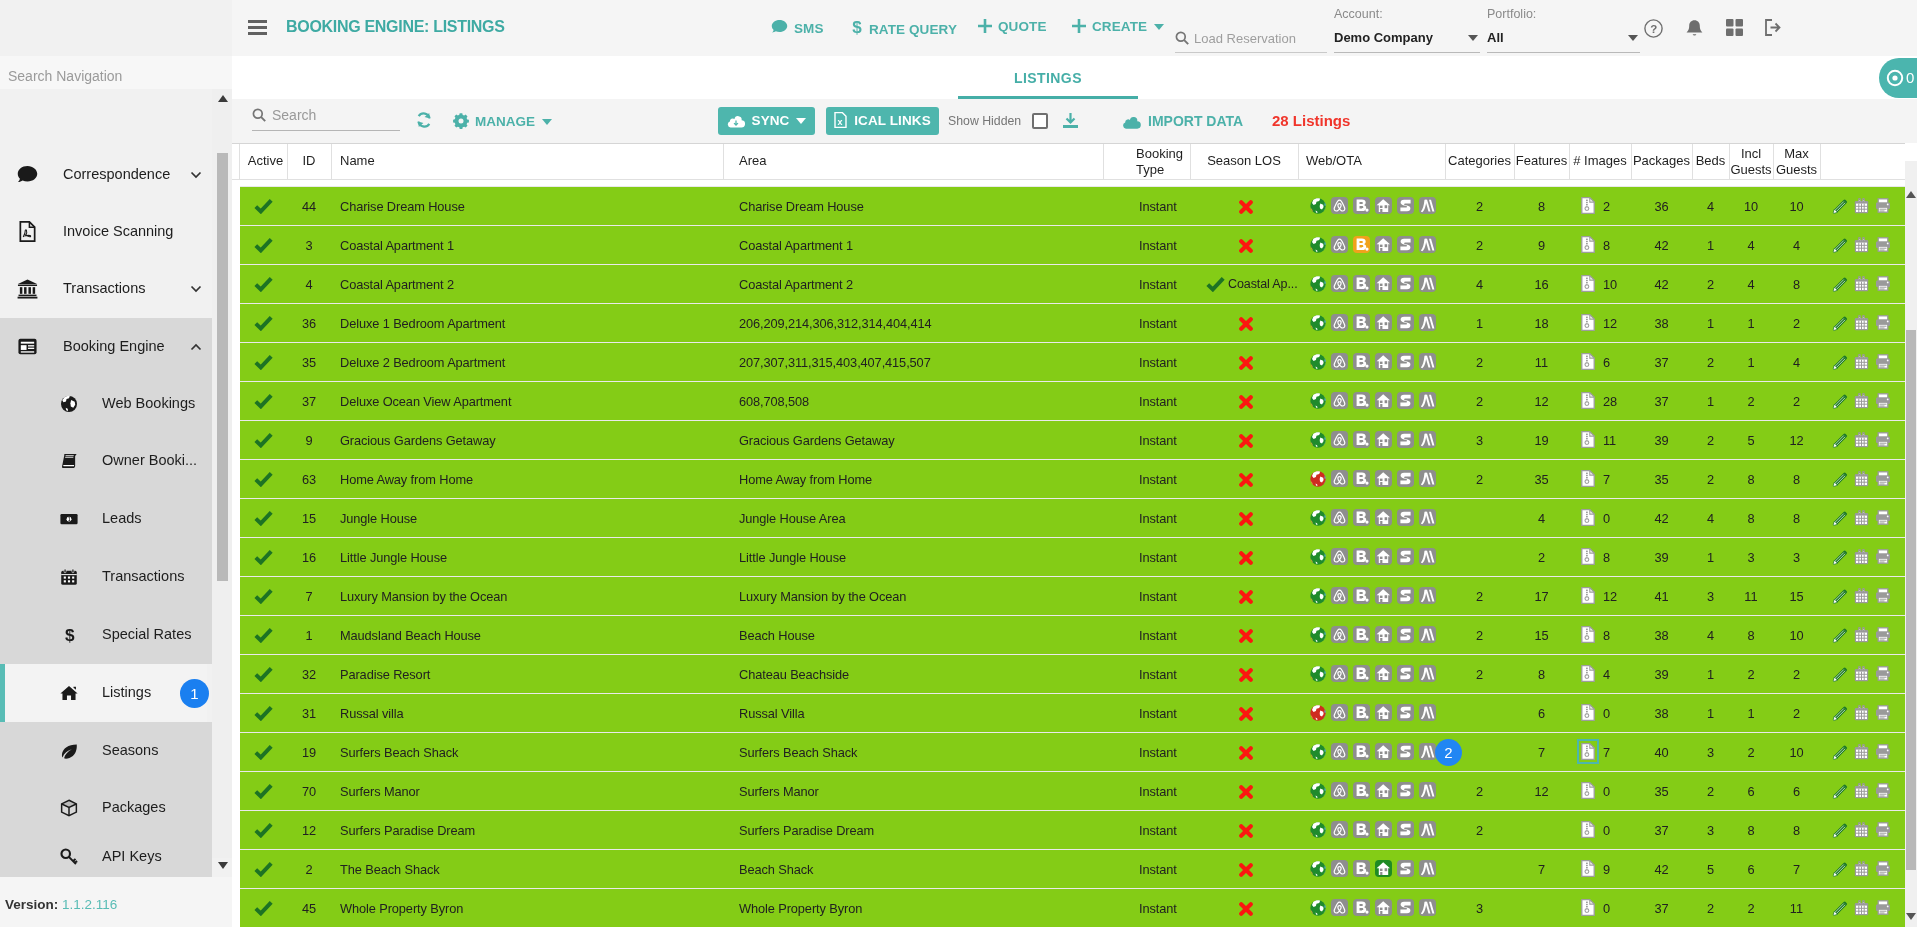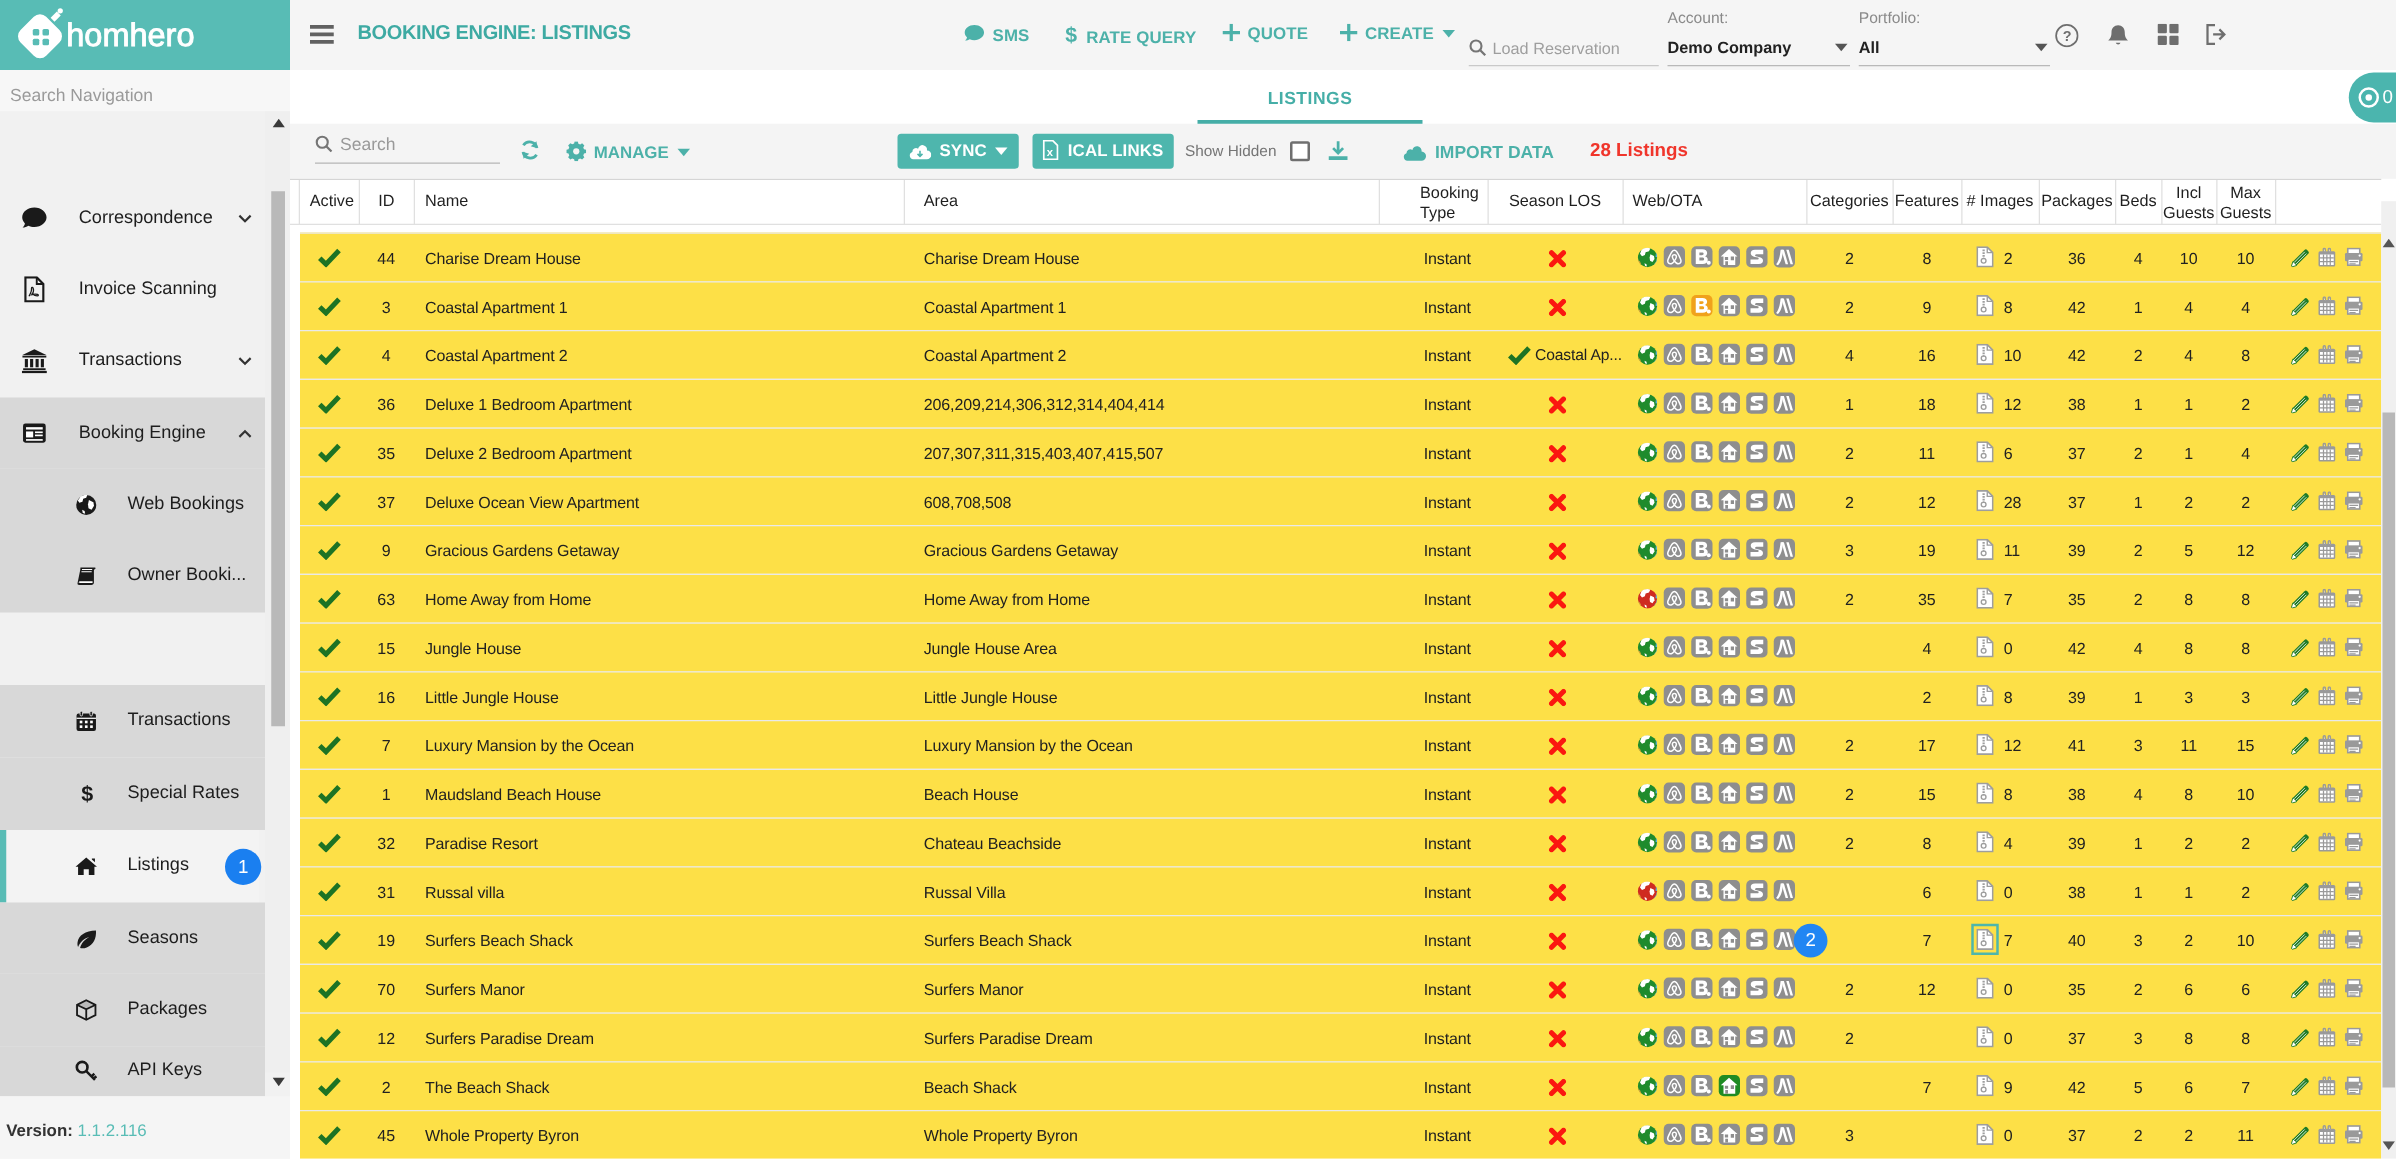--- a/index.html
+++ b/index.html
@@ -60,21 +60,21 @@
 #dl { position:absolute; left:830px; top:13px; }
 #import { position:absolute; left:890px; top:14px; color:#4cb1a9; font-size:14px; font-weight:bold; }
 #import svg { vertical-align:-3px; margin-right:7px; }
 #count { position:absolute; left:1040px; top:13px; color:#f0352b; font-size:15px; font-weight:bold; }
 
 #thead { position:absolute; left:232px; top:143px; width:1673px; height:37px; background:#fff; border-top:1px solid #d5d5d5; border-bottom:1px solid #e0e0e0; }
 #thead .vb { position:absolute; top:0; width:1px; height:36px; background:#e0e0e0; }
 #thead .hc { position:absolute; font-size:13px; color:#1f1f1f; }
 #thead .h1 { top:9px; }
 #thead .h2 { top:2px; line-height:16px; }
-.row { position:absolute; left:240px; width:1665px; height:39px; background:#fde047; border-top:1px solid #e9e9e9; }
+.row { position:absolute; left:240px; width:1665px; height:39px; background:#84cc16; border-top:1px solid #e9e9e9; }
 .row .c { position:absolute; top:12px; text-align:center; font-size:12.8px; color:#212121; }
 .row .l { position:absolute; top:12px; font-size:12.8px; color:#212121; white-space:nowrap; letter-spacing:-.1px; }
 .row .sm { font-size:12.5px; top:12px; }
 .row .ck { position:absolute; top:11px; }
 .gwrap { position:absolute; top:11px; width:16px; height:16px; }
 .ota { position:absolute; top:10px; width:17px; height:17px; border-radius:4px; }
 .b2 { position:absolute; left:1195px; top:6px; width:27px; height:27px; border-radius:50%; background:#2186f3; color:#fff; font-size:15px; text-align:center; line-height:27px; }
 .fic { position:absolute; top:10px; width:14px; height:17px; }
 .fic.ibx { outline:2px solid #4db6ac; outline-offset:2px; }
 .aic { position:absolute; top:11px; }
@@ -276,20 +276,26 @@
           <use href="#i-book"></use>
         </svg>
         <span class="nlab" style="left:102px">Owner Booki...</span>
       </div>
 <div class="nit sub" style="top:375px;height:57px">
         <svg class="nico" style="left:60px;margin-top:-9px" width="18" height="18" viewBox="0 0 22 22">
           <use href="#i-globe"></use>
         </svg>
         <span class="nlab" style="left:102px">Web Bookings</span>
       </div>
+<div class="nit sub" style="top:490px;height:58px">
+        <svg class="nico" style="left:60px;margin-top:-9px" width="18" height="18" viewBox="0 0 22 22">
+          <use href="#i-bill"></use>
+        </svg>
+        <span class="nlab" style="left:102px">Leads</span>
+      </div>
 <div class="nit sub" style="top:548px;height:58px">
         <svg class="nico" style="left:60px;margin-top:-9px" width="18" height="18" viewBox="0 0 22 22">
           <use href="#i-calal"></use>
         </svg>
         <span class="nlab" style="left:102px">Transactions</span>
       </div>
 <div class="nit sub" style="top:606px;height:58px">
         <svg class="nico" style="left:60px;margin-top:-9px" width="18" height="18" viewBox="0 0 22 22">
           <use href="#i-usd"></use>
         </svg>
@@ -324,36 +330,20 @@
         <div>Version: <span>1.1.2.116</span></div>
       </div>
     <div id="sscroll">
       <svg class="sarr" style="left:6px;top:6px" width="10" height="7" viewBox="0 0 10 7">
           <path d="M5 0 L10 7 L0 7 z" fill="#3a3a3a"></path>
         </svg>
       <div class="thumb"></div>
       <svg class="sarr" style="left:6px;top:773px" width="10" height="7" viewBox="0 0 10 7">
           <path d="M0 0 L10 0 L5 7 z" fill="#3a3a3a"></path>
         </svg>
-    </div>
-    <div id="logo">
-      <svg width="46" height="46" viewBox="0 0 46 46" style="position:absolute;left:10px;top:6px">
-        <g transform="rotate(45 22 23)">
-            <rect x="7.5" y="8.5" width="29" height="29" rx="7" fill="#fff"></rect>
-          </g>
-        <g fill="#58bcb5">
-            <rect x="16.2" y="17.2" width="5.2" height="5.2" rx="1.2"></rect>
-            <rect x="24" y="17.2" width="5.2" height="5.2" rx="1.2"></rect>
-            <rect x="16.2" y="25" width="5.2" height="5.2" rx="1.2"></rect>
-            <rect x="24" y="25" width="5.2" height="5.2" rx="1.2"></rect>
-          </g>
-        <polygon points="30.5,8.2 35.5,3.2 38.6,6.3 33.6,11.3" fill="#fff"></polygon>
-        <circle cx="38.2" cy="2.6" r="2.1" fill="#fff"></circle>
-      </svg>
-      <span class="word">homhero</span>
     </div>
   </div>
 
   <div id="topbar">
     <div id="burger">
         <div></div>
         <div></div>
         <div></div>
       </div>
     <div id="title">BOOKING ENGINE: LISTINGS</div>

